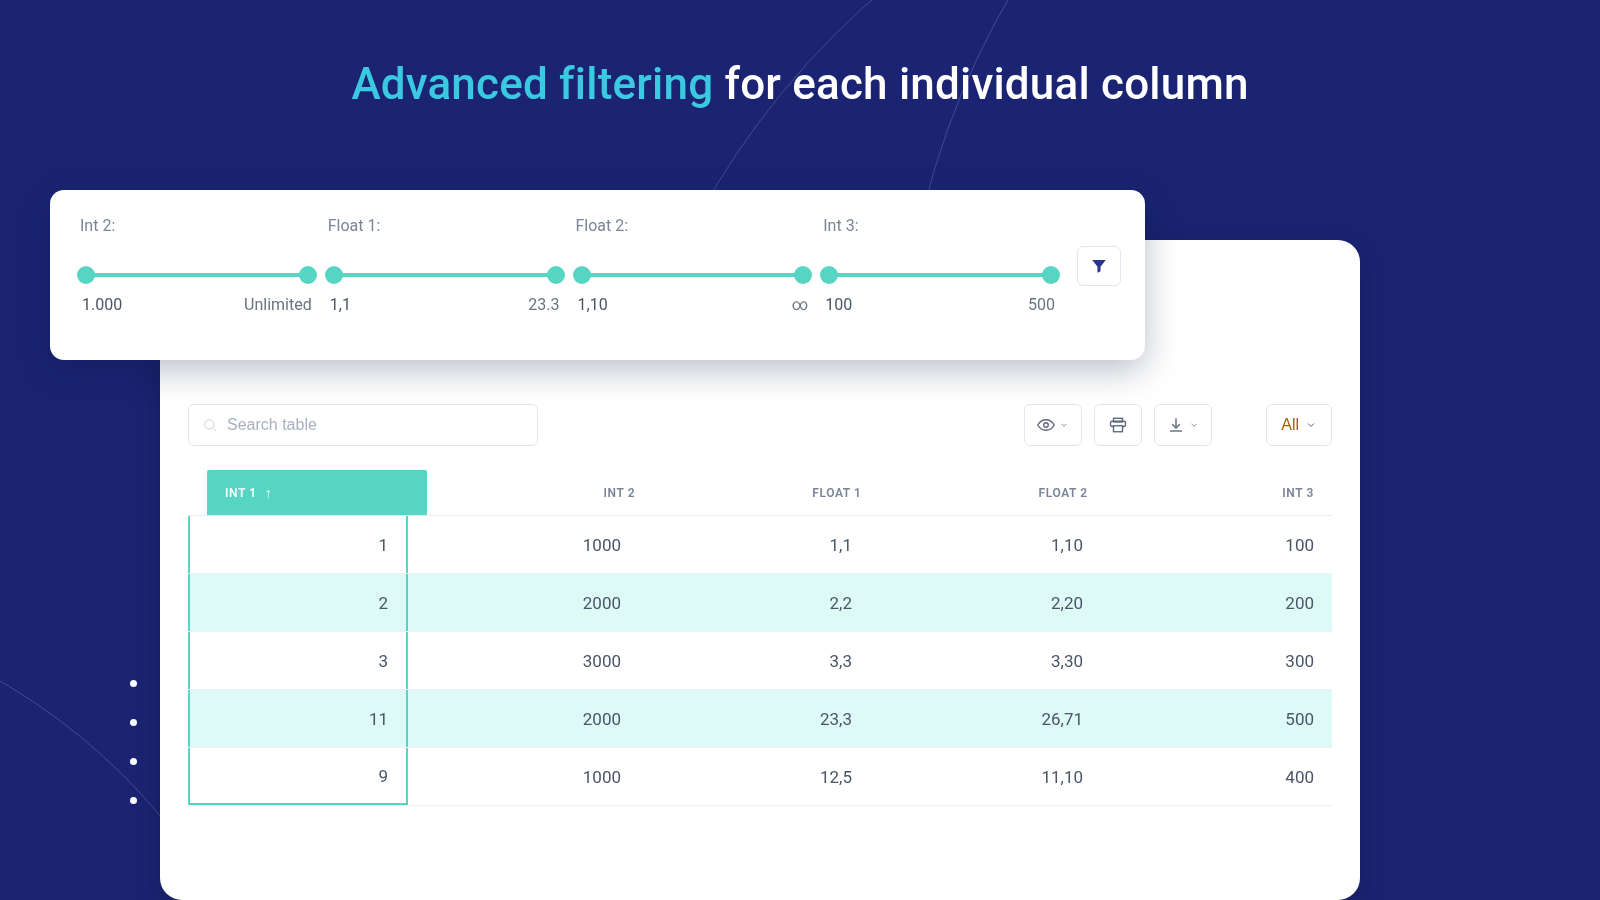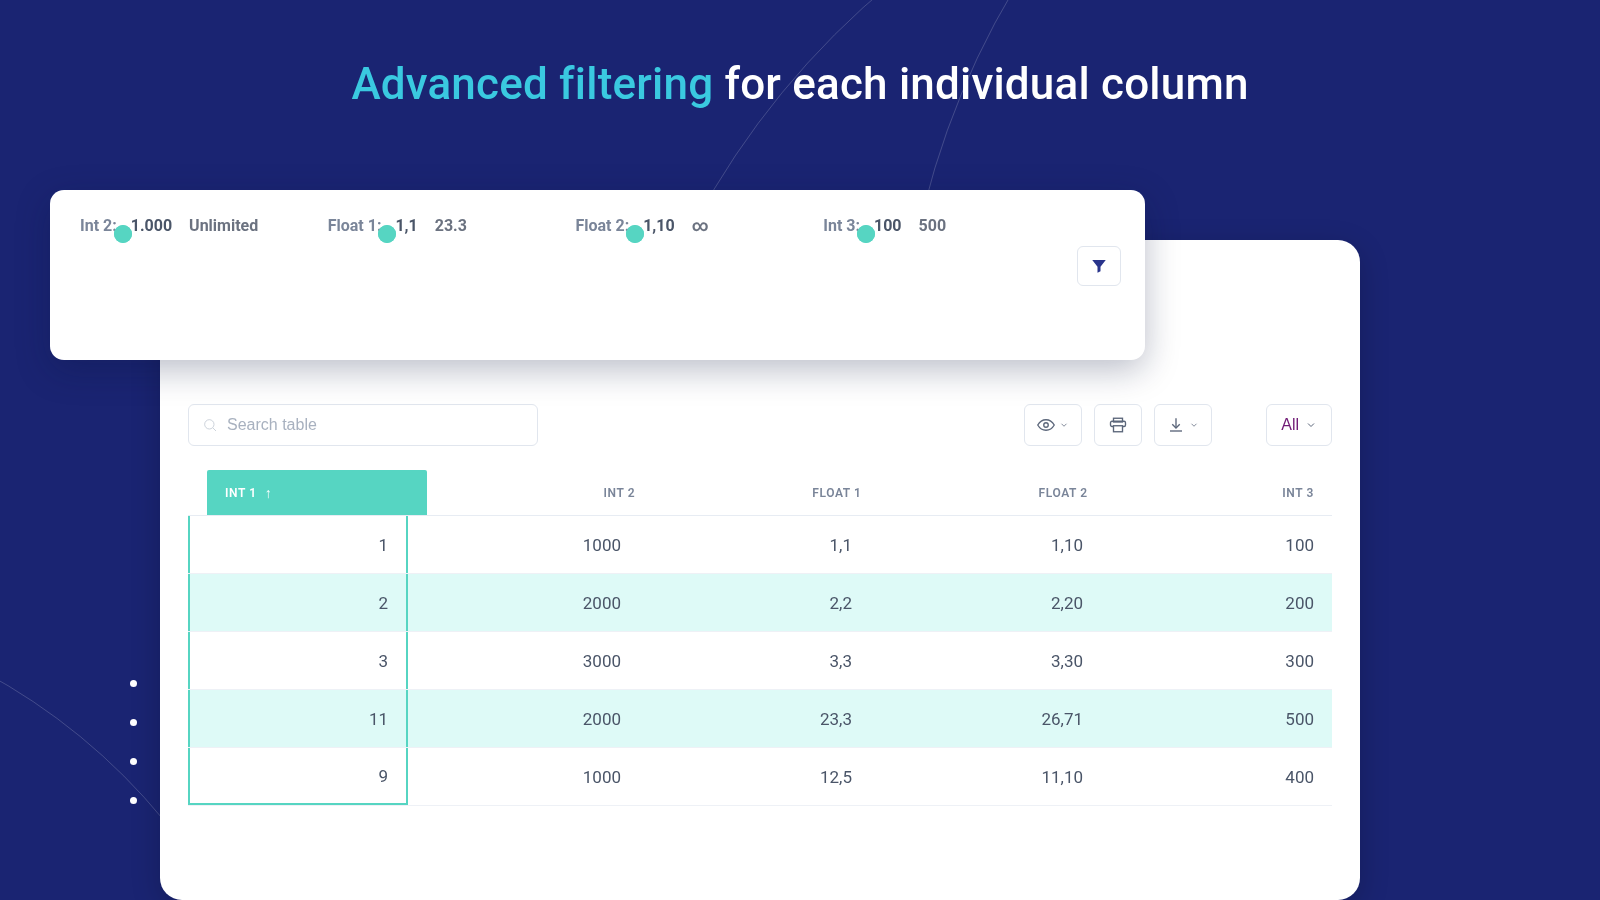--- a/index.html
+++ b/index.html
@@ -107,21 +107,21 @@
   .all-btn {
     height: 42px;
     padding: 0 14px;
     border: 1px solid #e1e6ee;
     border-radius: 6px;
     background: #fff;
     display: inline-flex;
     align-items: center;
     gap: 6px;
     font-size: 16px;
-    color: #701a75;
+    color: #a16207;
     cursor: pointer;
     margin-left: 42px;
   }
 
   
   .tbl { width: calc(100% - 56px); margin: 0 28px; }
   .thead {
     display: flex;
     height: 46px;
     align-items: stretch;
@@ -185,22 +185,21 @@
     background: #ffffff;
     border-radius: 14px;
     box-shadow: 0 10px 34px rgba(10,20,60,0.28);
     display: flex;
     padding: 26px 24px 20px 30px;
     gap: 14px;
   }
   .fcol {
     flex: 1;
     display: flex;
-    flex-direction: row;
-    font-weight: bold;
+    flex-direction: column;
   }
   .fcol-label {
     font-size: 16px;
     color: #7a8599;
     margin-bottom: 22px;
   }
   .slider {
     position: relative;
     height: 20px;
     margin: 8px 6px 10px 6px;

